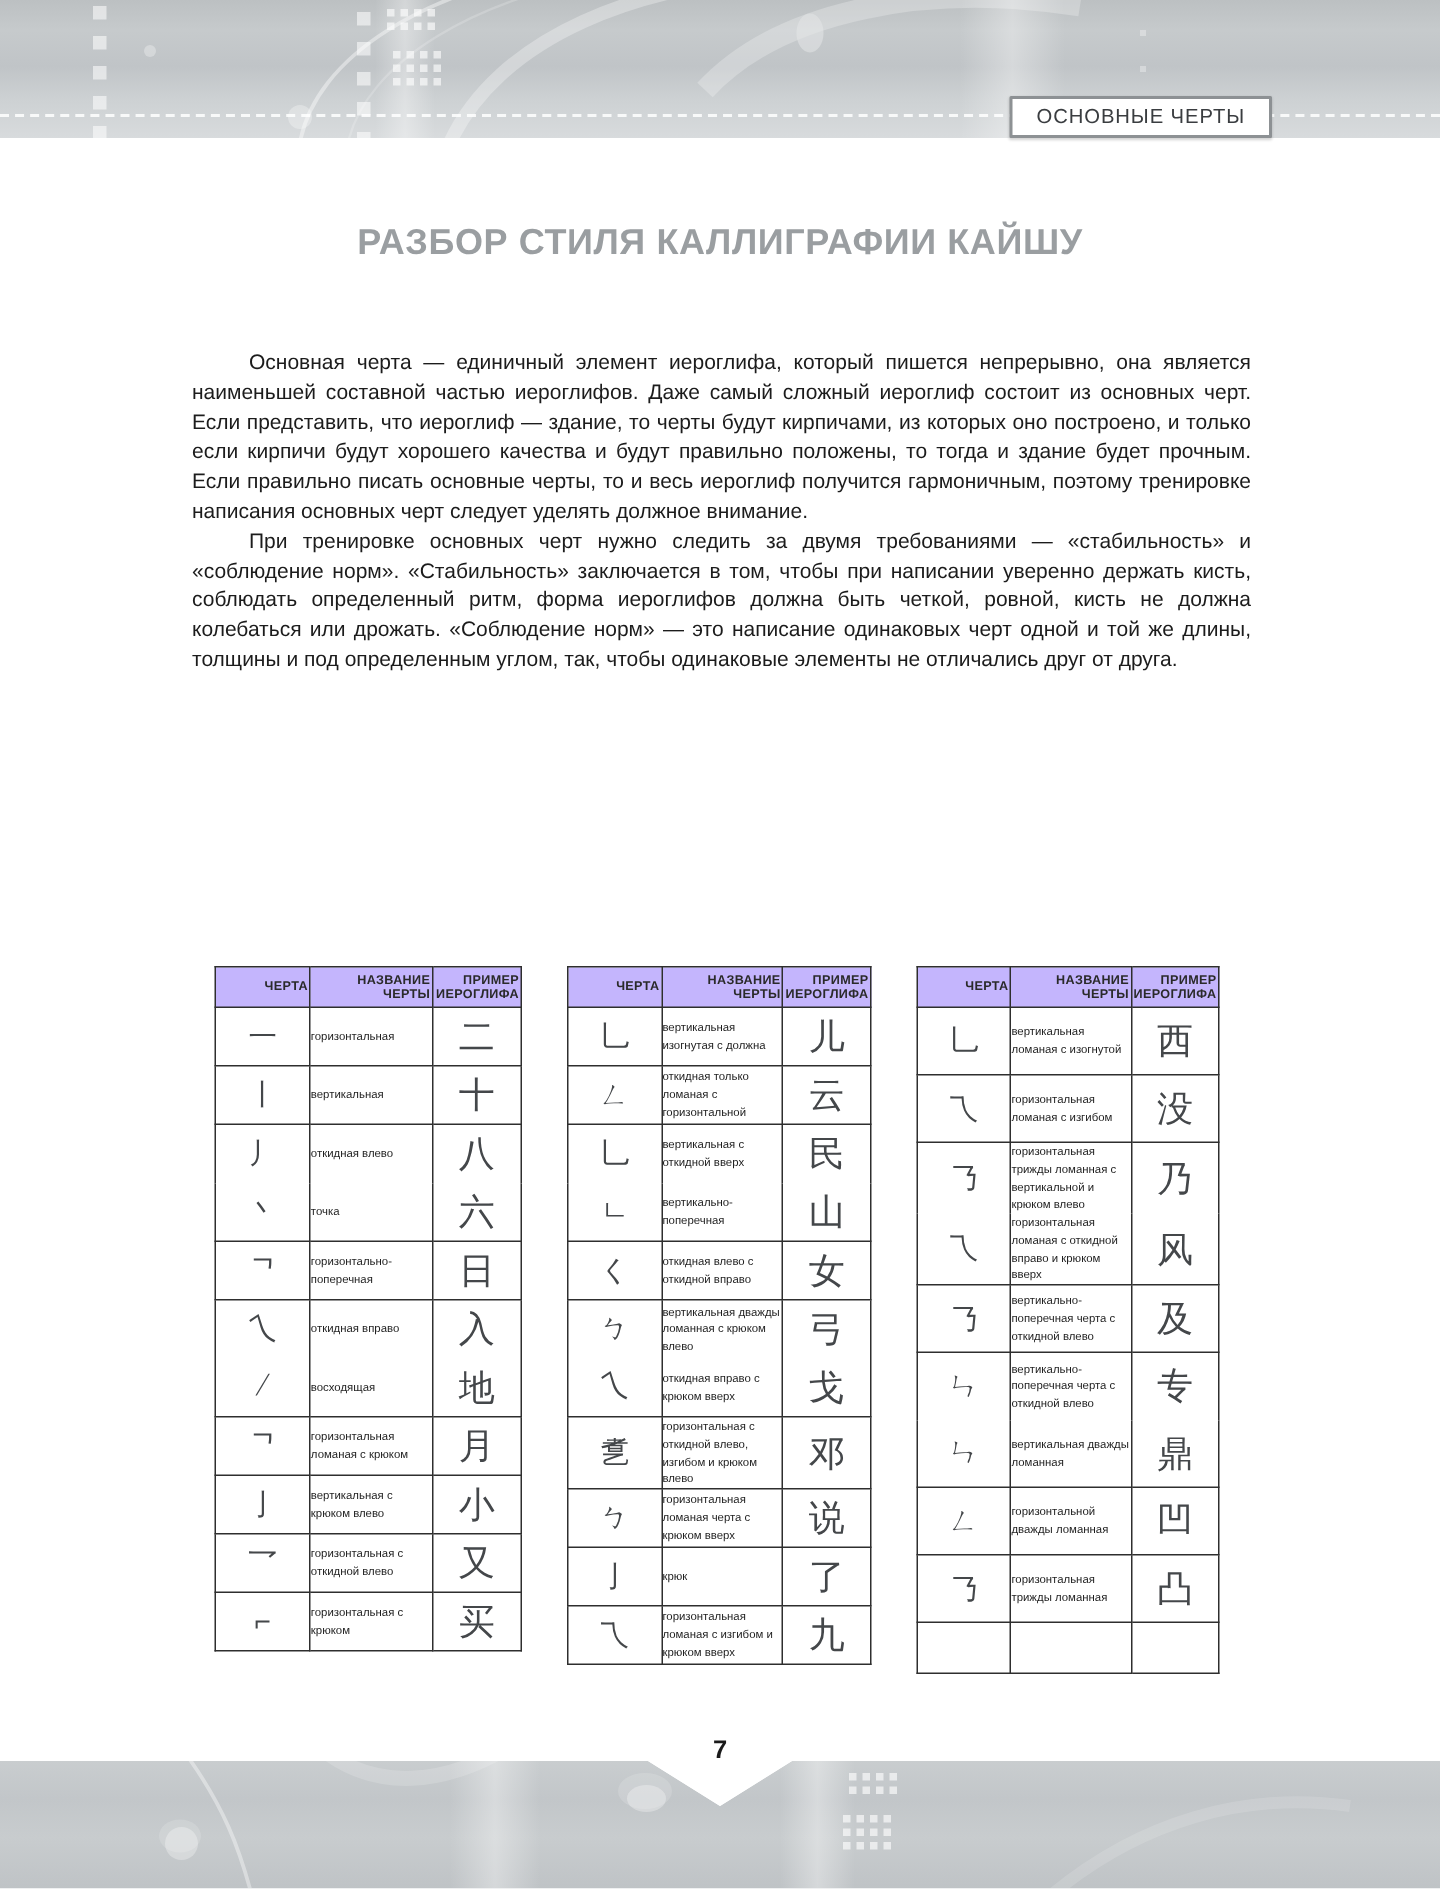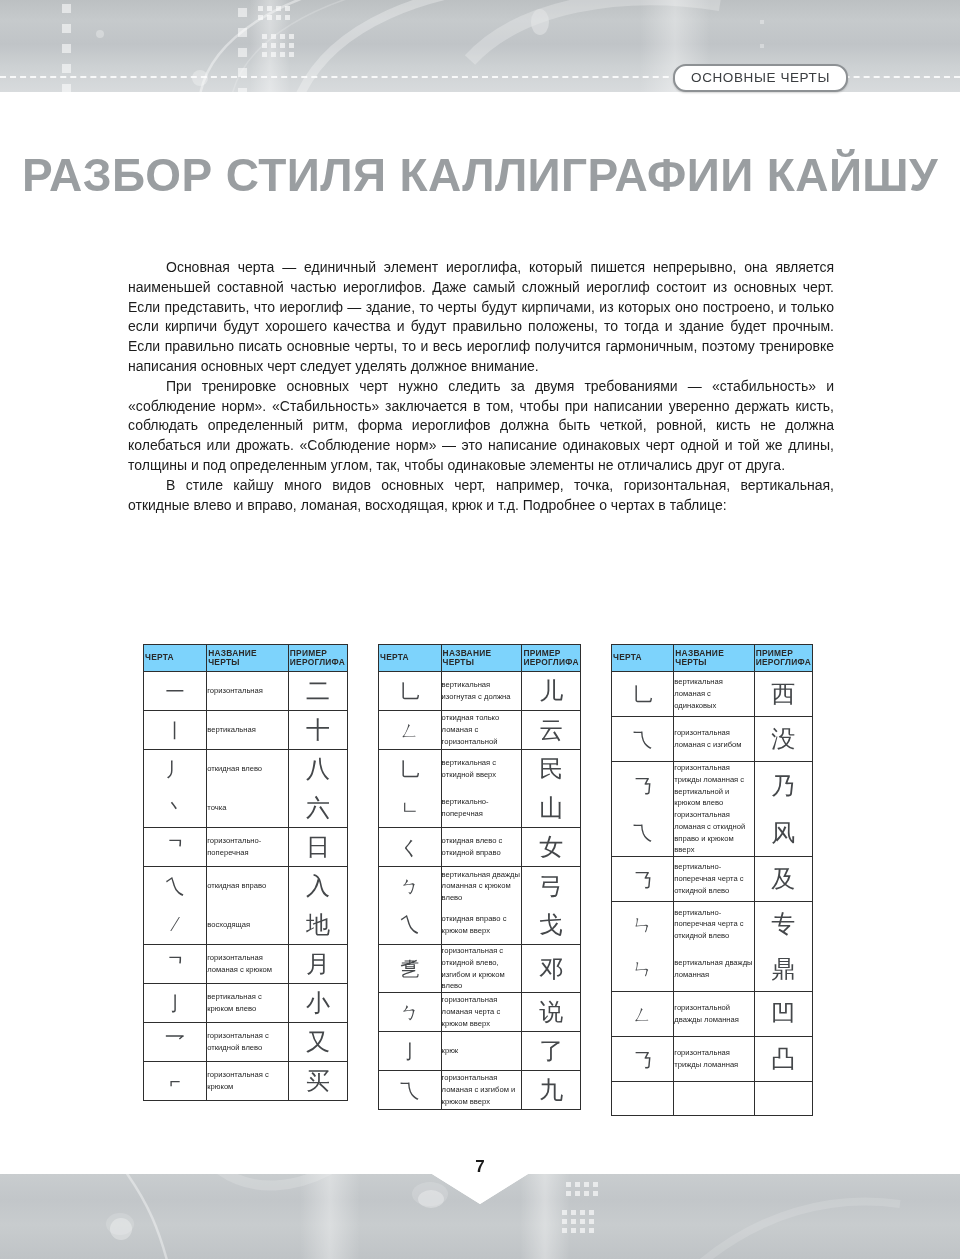--- a/index.html
+++ b/index.html
@@ -42,38 +42,38 @@
   .blob { position:absolute; border-radius:50%; background:rgba(255,255,255,.30); }
 
   .vfade { position:absolute; top:0; bottom:0; width:40px;
     background:linear-gradient(90deg,rgba(255,255,255,0),rgba(255,255,255,.35),rgba(255,255,255,0)); }
 
   
   .running-head {
     position: absolute; top: 64px; right: 112px;
     background: #ffffff;
     border: 2px solid #8d9194;
-    border-radius: 13px;
+    border-radius: 1px;
     padding: 4px 16px 5px 16px;
     font-size: 13.5px;
     letter-spacing: .6px;
     color: #3a3d40;
     font-weight: 400;
     z-index: 5;
     box-shadow: 0 1px 2px rgba(0,0,0,.18);
     white-space: nowrap;
   }
 
   
   .page { position:absolute; top:92px; left:0; width:960px; }
 
   h1.title {
     margin: 56px 0 0 0;
     text-align: center;
-    font-size: 46px;
+    font-size: 24px;
     font-weight: bold;
     letter-spacing: .4px;
     color: #9a9ea1;
     font-family: "Liberation Sans", sans-serif;
   }
 
   .body-copy { margin: 0 126px 0 128px; padding-top: 56px; }
   .body-copy p {
     margin: 0;
     font-size: 14px;
@@ -101,26 +101,26 @@
   .t1 { width: 205px; }
   .t2 { width: 203px; }
   .t3 { width: 202px; }
 
   .stroke-table th, .stroke-table td {
     border: 1px solid #2e2e2e;
     padding: 0;
     vertical-align: middle;
   }
   .stroke-table thead th {
-    background: #7dd3fc;
+    background: #c4b5fd;
     font-size: 8.4px;
     font-weight: bold;
     letter-spacing: .25px;
     color: #2a2a2a;
-    text-align: left;
+    text-align: right;
     height: 27px;
     line-height: 1.12;
     padding: 2px 1px;
   }
   .col-stroke { width: 31%; }
   .col-name   { width: 40%; }
   .col-ex     { width: 29%; }
 
   .cell-stroke, .cell-ex {
     text-align: center;
@@ -221,21 +221,20 @@
 
 <div class="running-head">ОСНОВНЫЕ ЧЕРТЫ</div>
 
 <div class="page">
 
   <h1 class="title">РАЗБОР СТИЛЯ КАЛЛИГРАФИИ КАЙШУ</h1>
 
   <div class="body-copy">
     <p>Основная черта — единичный элемент иероглифа, который пишется непрерывно, она является наименьшей составной частью иероглифов. Даже самый сложный иероглиф состоит из основных черт. Если представить, что иероглиф — здание, то черты будут кирпичами, из которых оно построено, и только если кирпичи будут хорошего качества и будут правильно положены, то тогда и здание будет прочным. Если правильно писать основные черты, то и весь иероглиф получится гармоничным, поэтому тренировке написания основных черт следует уделять должное внимание.</p>
     <p>При тренировке основных черт нужно следить за двумя требованиями — «стабильность» и «соблюдение норм». «Стабильность» заключается в том, чтобы при написании уверенно держать кисть, соблюдать определенный ритм, форма иероглифов должна быть четкой, ровной, кисть не должна колебаться или дрожать. «Соблюдение норм» — это написание одинаковых черт одной и той же длины, толщины и под определенным углом,  так, чтобы одинаковые элементы не отличались друг от друга.</p>
-    <p>В стиле кайшу много видов основных черт, например, точка, горизонтальная, вертикальная, откидные влево и вправо, ломаная, восходящая, крюк и т.д. Подробнее о чертах в таблице:</p>
   </div>
 
   <div class="tables">
 
     <table class="stroke-table t1">
       <colgroup>
           <col class="col-stroke">
           <col class="col-name">
           <col class="col-ex">
         </colgroup>
@@ -395,21 +394,21 @@
           <th>НАЗВАНИЕ ЧЕРТЫ</th>
           <th>
             <span>ПРИМЕР</span><br>
             <span>ИЕРОГЛИФА</span>
           </th>
         </tr>
       </thead>
       <tbody>
           <tr class="row-h-2">
             <td class="cell-stroke">乚</td>
-            <td class="cell-name">вертикальная ломаная с одинаковых</td>
+            <td class="cell-name">вертикальная ломаная с изогнутой</td>
             <td class="cell-ex">西</td>
           </tr>
           <tr class="row-h-2">
             <td class="cell-stroke">乁</td>
             <td class="cell-name">горизонтальная ломаная с изгибом</td>
             <td class="cell-ex">没</td>
           </tr>
           <tr class="row-h-2 nb-bottom">
             <td class="cell-stroke">㇡</td>
             <td class="cell-name">горизонтальная трижды ломанная с вертикальной и крюком влево</td>

